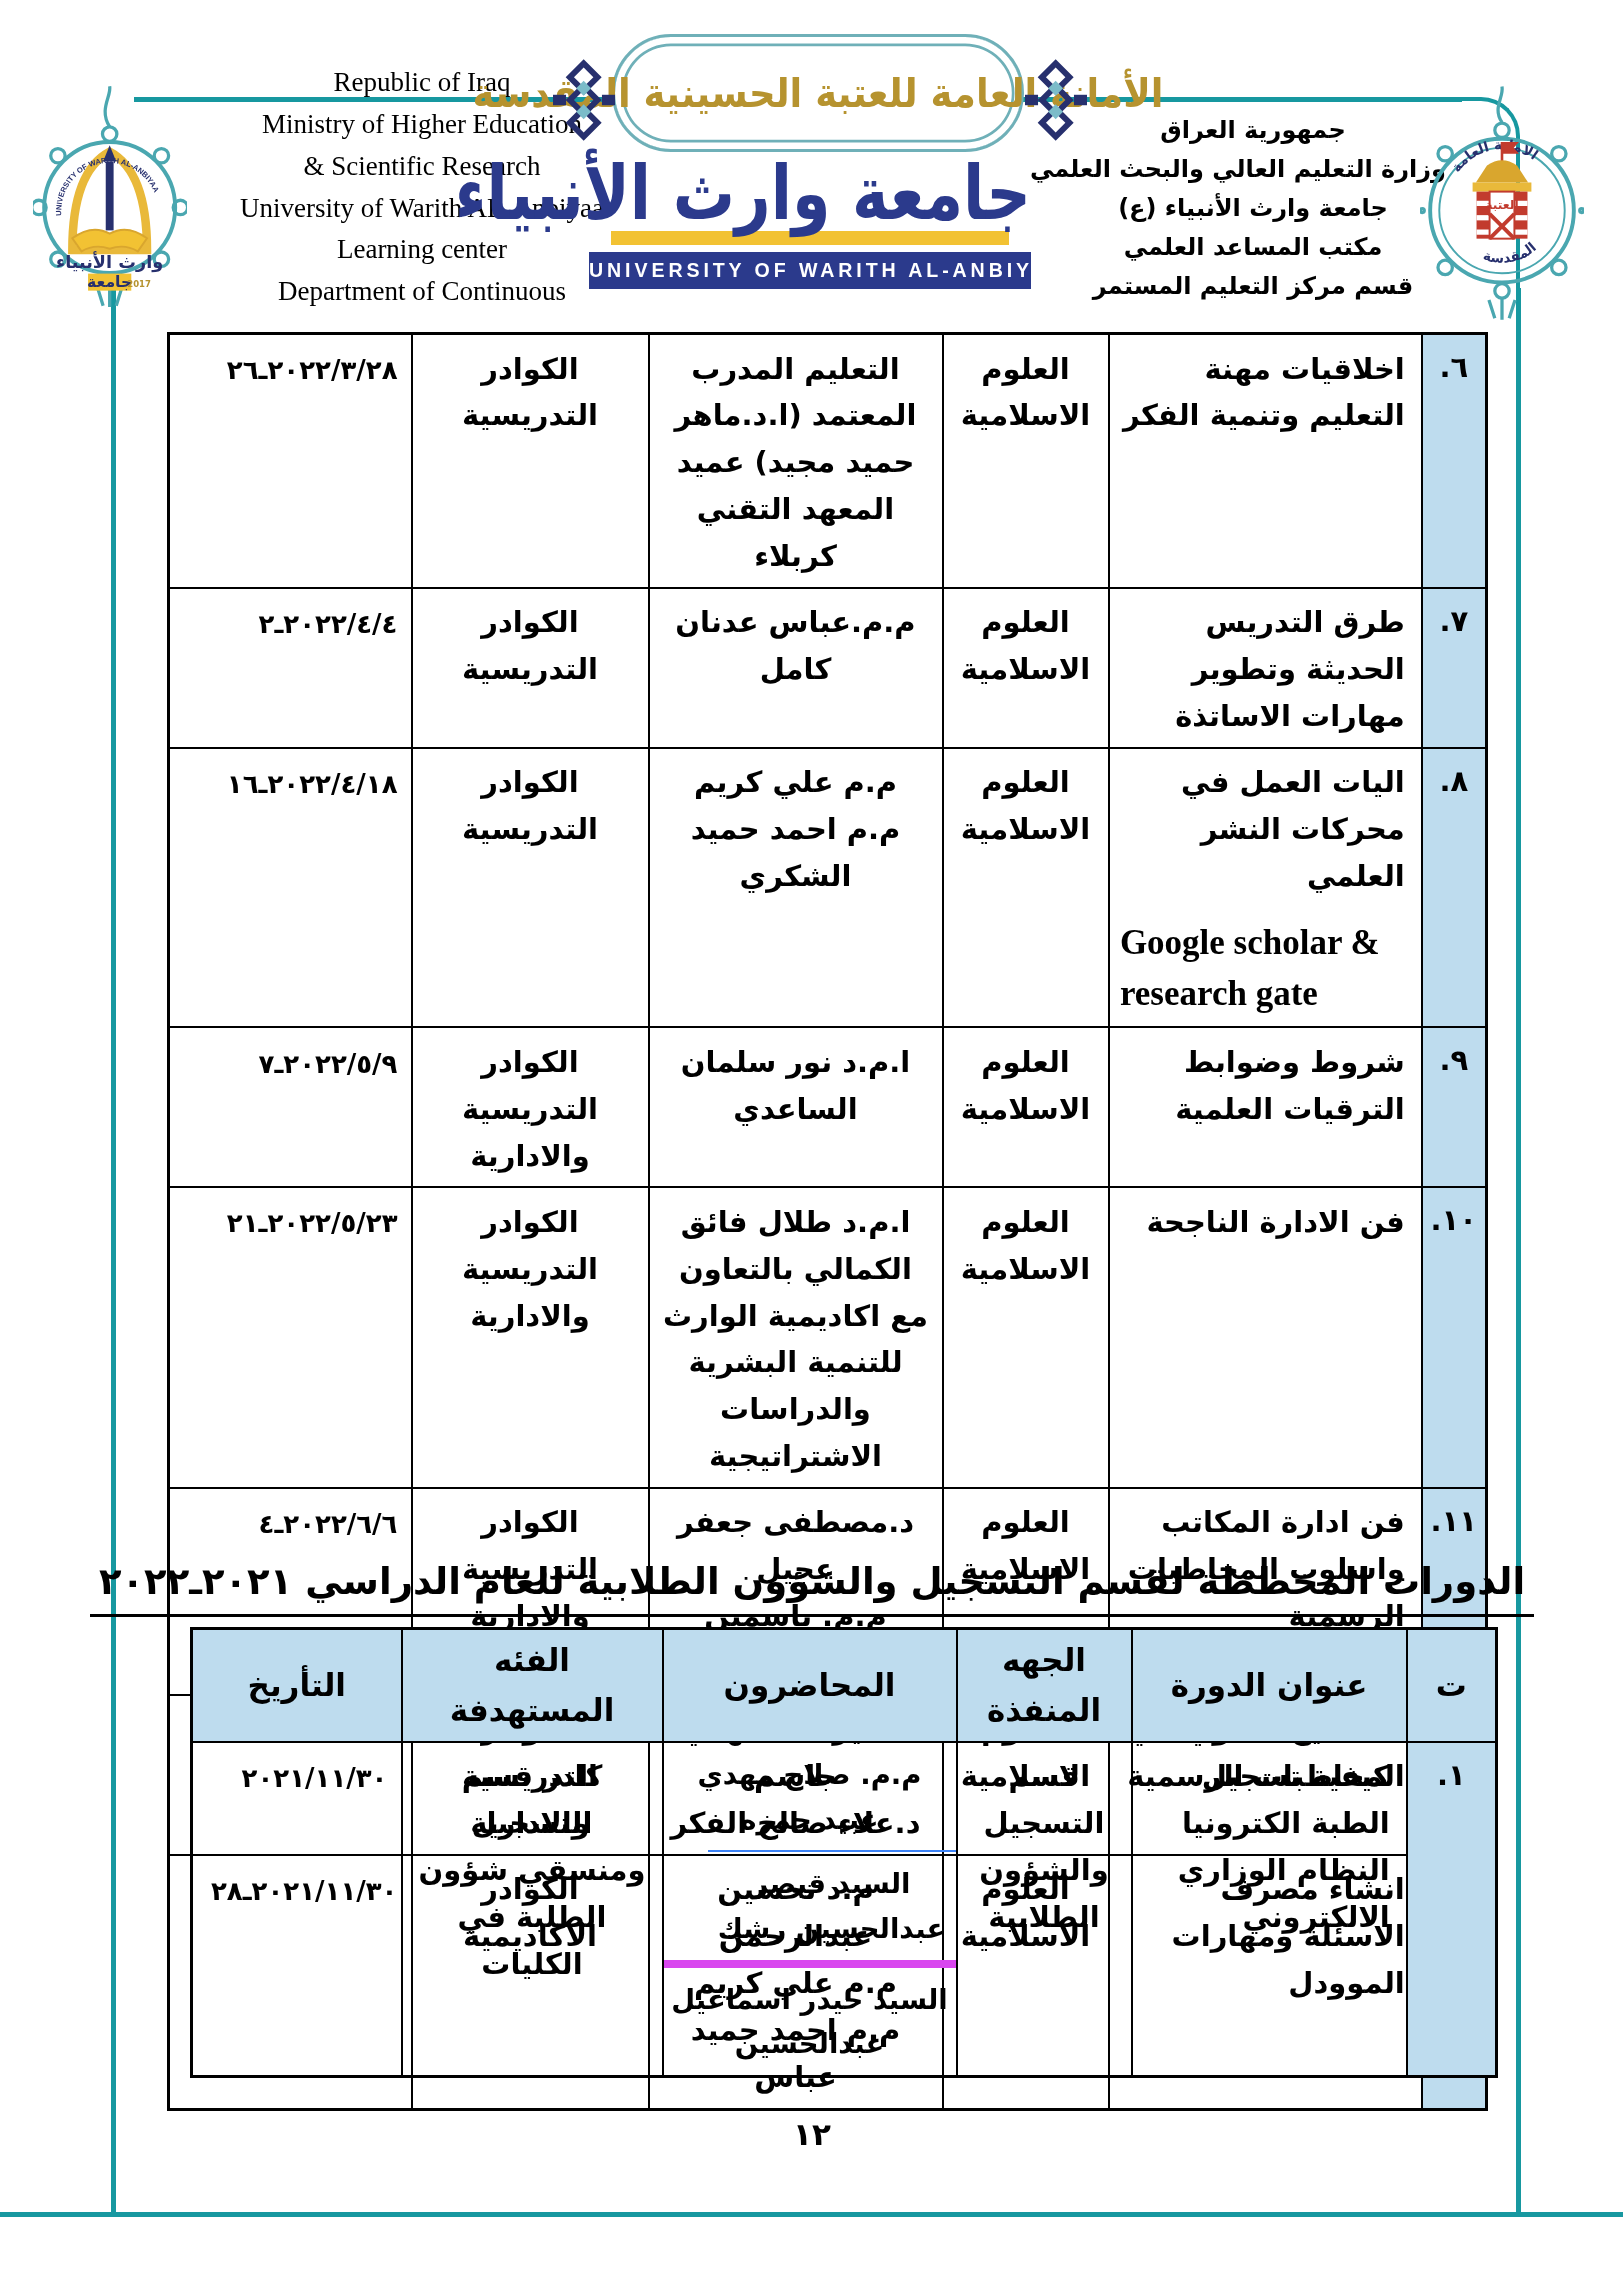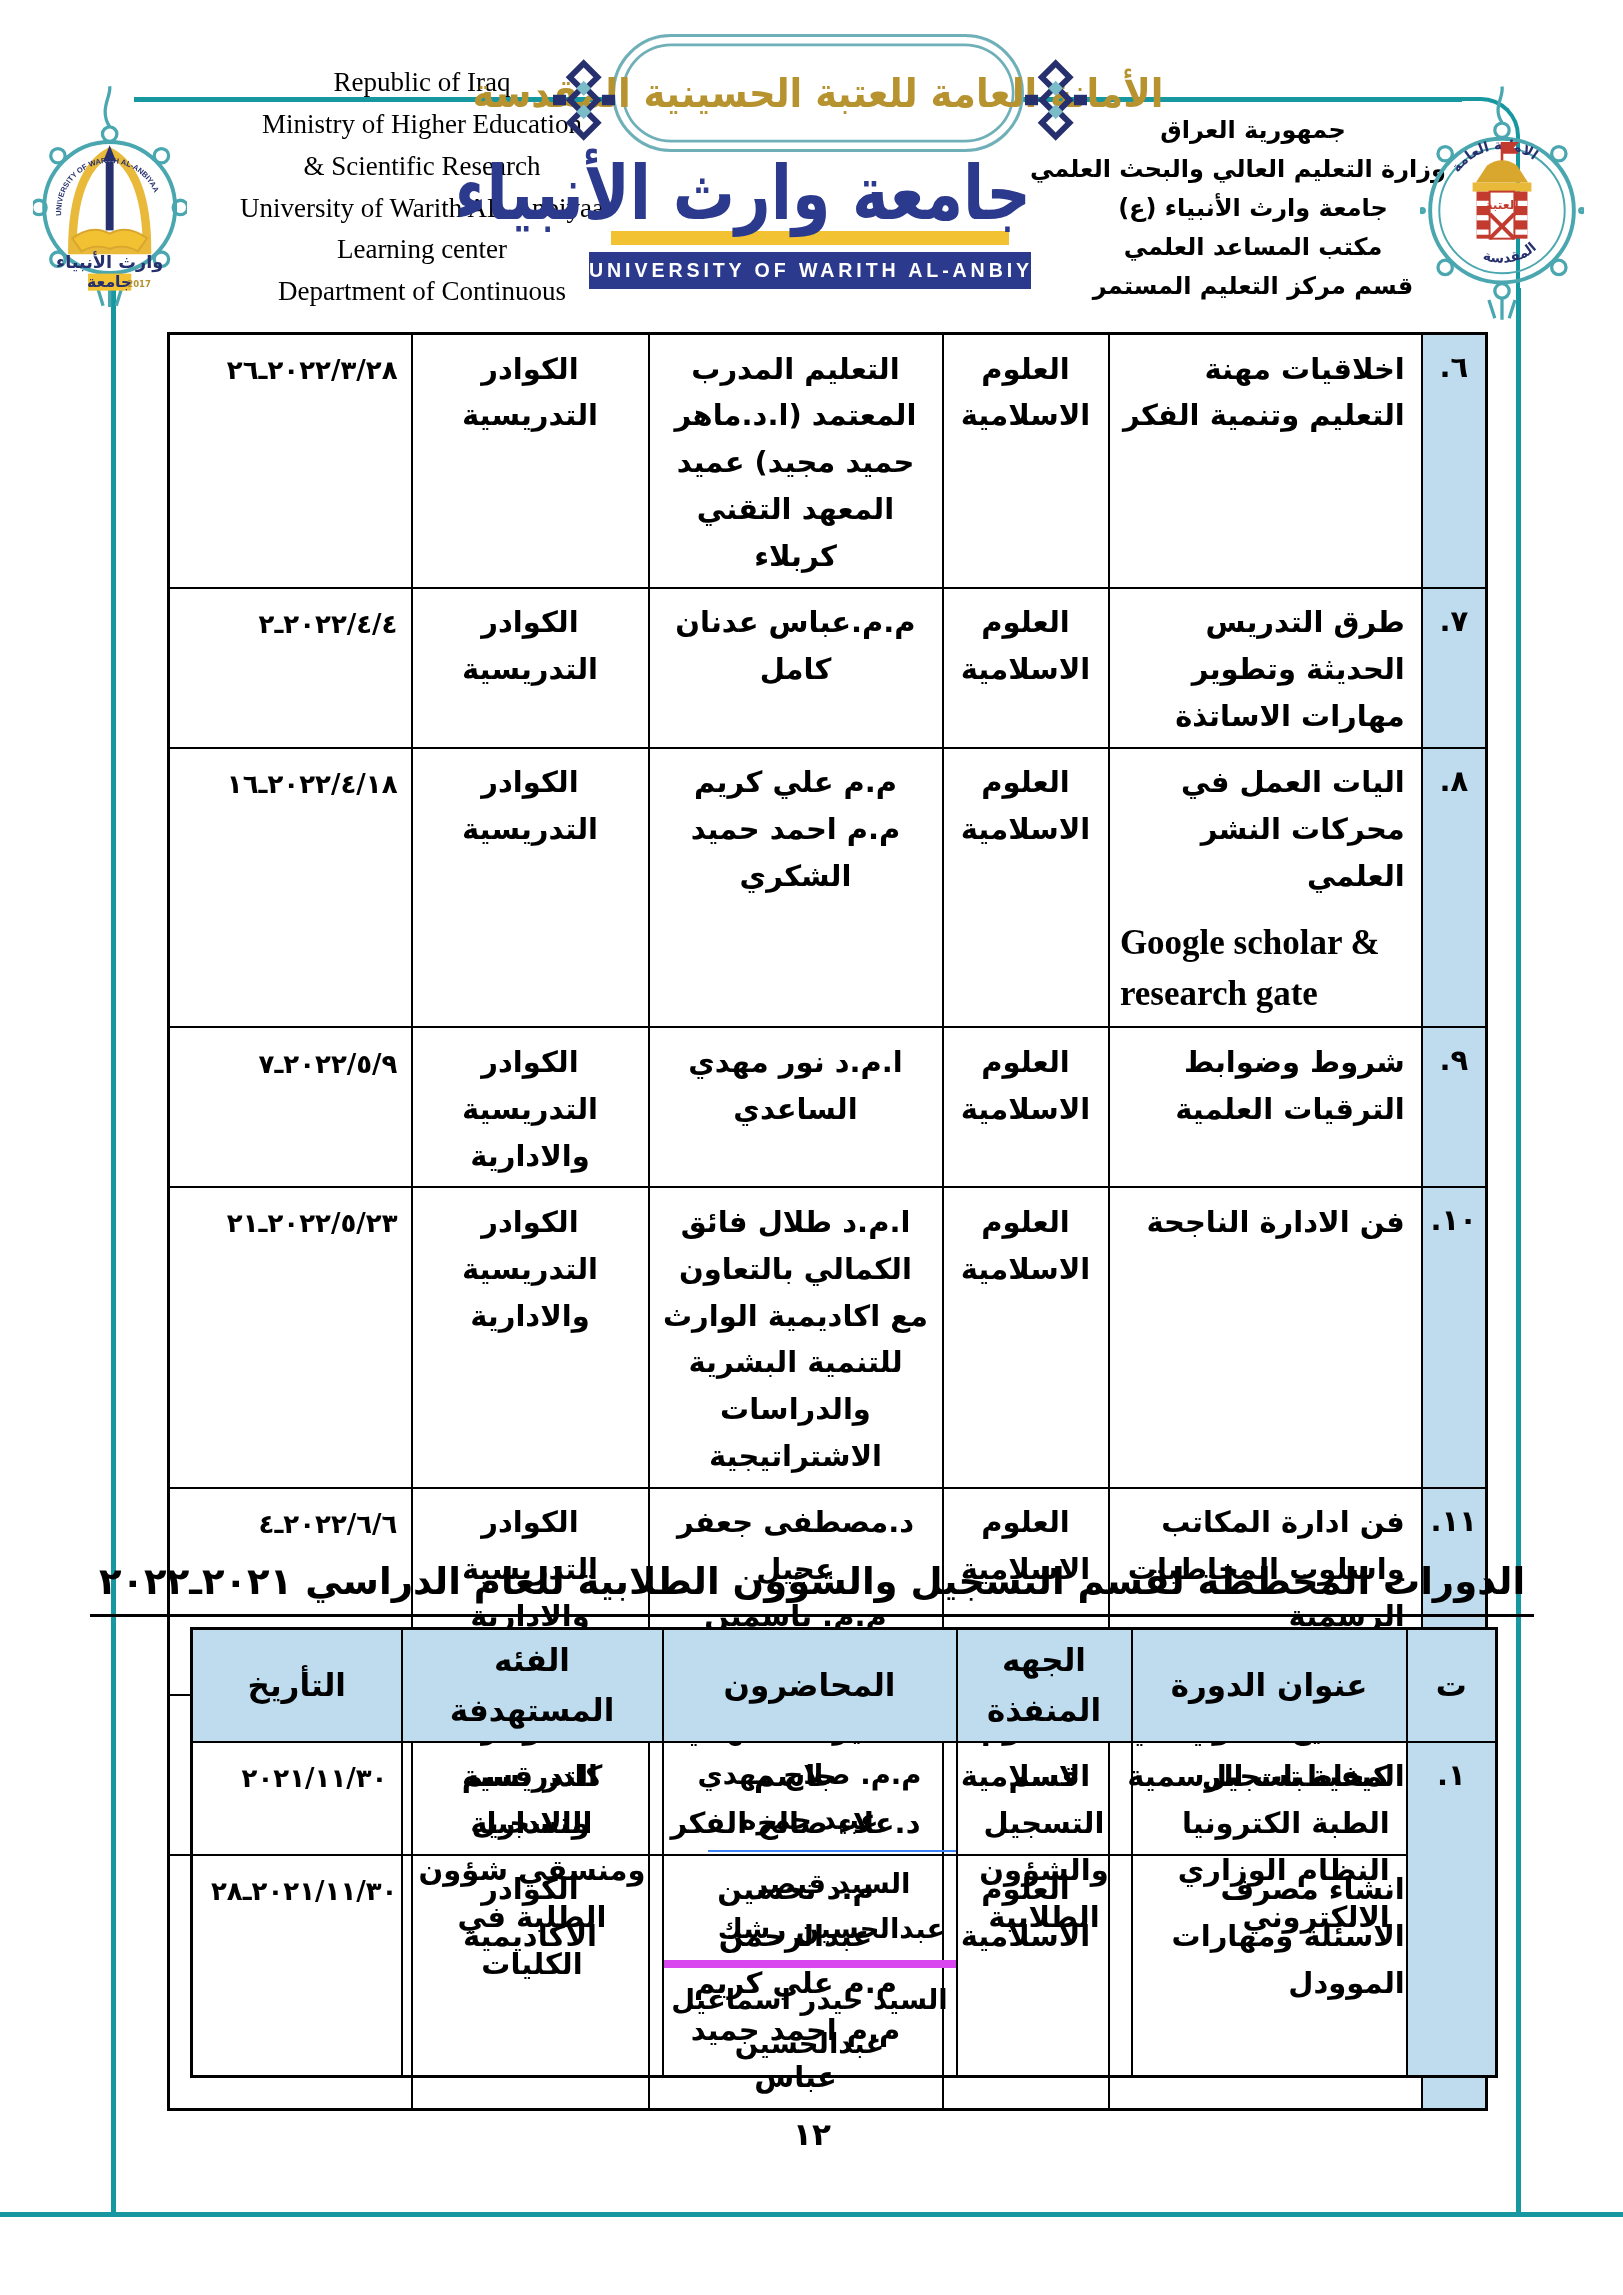--- a/index.html
+++ b/index.html
@@ -244,21 +244,21 @@
         <td class="c-tar">الكوادر التدريسية</td>
         <td class="c-date">٢٠٢٢/٤/١٨ـ١٦</td>
       </tr>
       <tr style="height:150px">
         <td class="c-no">٩.</td>
         <td class="c-title">
             <div>شروط وضوابط الترقيات العلمية</div>
           </td>
         <td class="c-ent">العلوم الاسلامية</td>
         <td class="c-lec">
-            <div>ا.م.د نور مهدي الساعدي</div>
+            <div>ا.م.د نور سلمان الساعدي</div>
           </td>
         <td class="c-tar">الكوادر التدريسية والادارية</td>
         <td class="c-date">٢٠٢٢/٥/٩ـ٧</td>
       </tr>
       <tr style="height:196px">
         <td class="c-no">١٠.</td>
         <td class="c-title">
             <div>فن الادارة الناجحة</div>
           </td>
         <td class="c-ent">العلوم الاسلامية</td>

